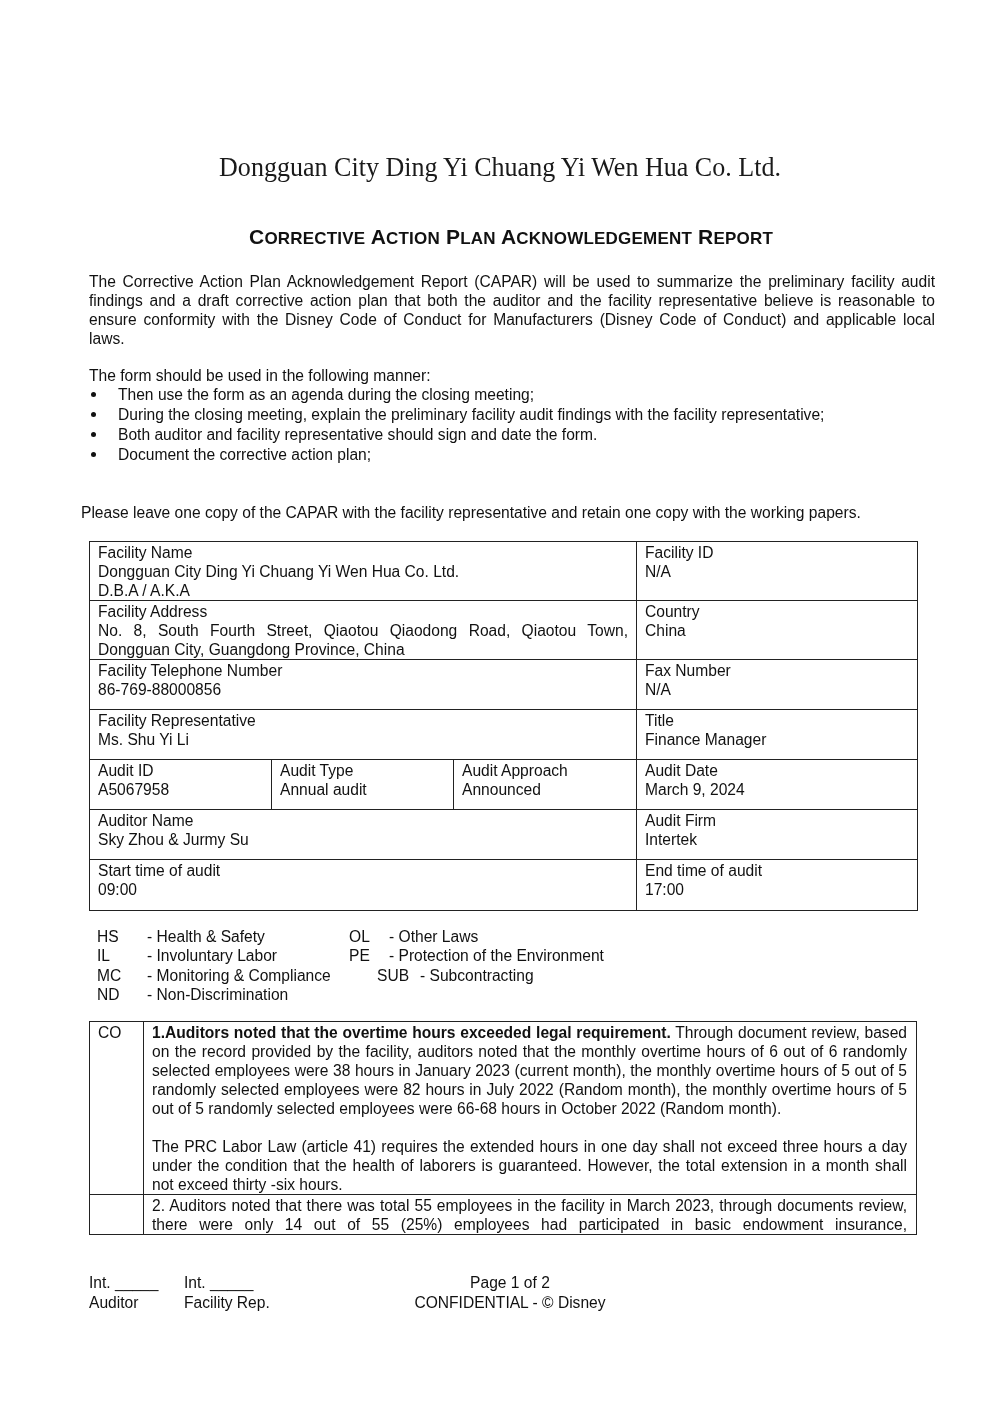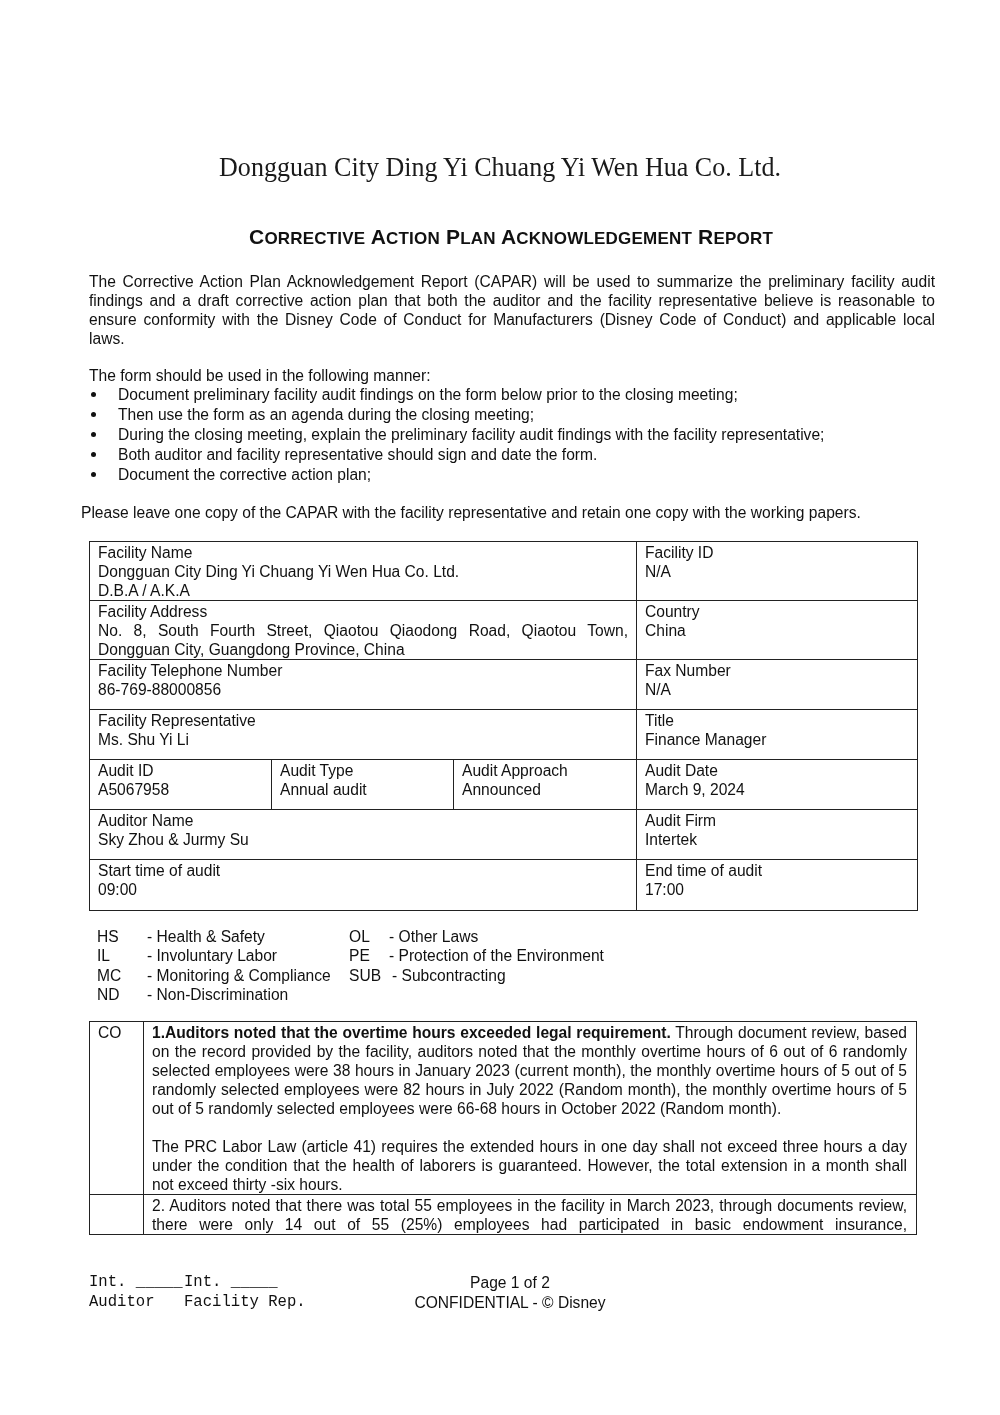--- a/index.html
+++ b/index.html
@@ -48,53 +48,52 @@
 
     .legend {
       position: absolute; top: 927px; left: 97px; width: 820px;
       display: grid; grid-template-columns: 252px 265px 300px; row-gap: 0;
     }
     .legend .item { display: flex; height: 19.3px; }
     .legend .code { display: inline-block; }
     .legend .c1 .code { width: 40px; }
     .legend .c2 .code { width: 50px; }
     .legend .c3 .code { width: 40px; }
-    .legend .c3 .code.wide { width: 43px; }
+    .legend .c3 .code.wide { width: 43px; margin-left: 28px; }
 
     table.findings {
       position: absolute; top: 1021px; left: 89px; width: 828px;
       border-collapse: collapse; table-layout: fixed;
     }
     table.findings td {
       border: 1.5px solid #222; vertical-align: top; line-height: 19px;
     }
     table.findings td.code-cell { width: 54px; padding: 1px 8px; }
     table.findings td.text-cell { padding: 1px 9px 0 8px; text-align: justify; text-align-last: left; }
     table.findings td.text-cell p + p { margin-top: 19px; }
     table.findings tr.cut td { height: 38px; overflow: hidden; border-bottom: 1.5px solid #222; }
     table.findings tr.cut td.text-cell { text-align-last: justify; }
 
     .footer-left { position: absolute; top: 1273px; left: 89px; }
-    .footer-left .row { display: flex; height: 20px; font-family: Liberation Mono, monospace; }
+    .footer-left .row { display: flex; height: 20px; }
     .footer-left .col1 { width: 95px; }
     .footer-right { position: absolute; top: 1273px; left: 380px; width: 260px; text-align: center; }
     .footer-right div { height: 20px; }
   </style>
 </head>
 <body>
 
 <div class="company-title">Dongguan City Ding Yi Chuang Yi Wen Hua Co. Ltd.</div>
 
 <div class="report-title"><span>C</span><span class="sc">ORRECTIVE</span> <span>A</span><span class="sc">CTION</span> <span>P</span><span class="sc">LAN</span> <span>A</span><span class="sc">CKNOWLEDGEMENT</span> <span>R</span><span class="sc">EPORT</span></div>
 
 <p class="intro">The Corrective Action Plan Acknowledgement Report (CAPAR) will be used to summarize the preliminary facility audit findings and a draft corrective action plan that both the auditor and the facility representative believe is reasonable to ensure conformity with the Disney Code of Conduct for Manufacturers (Disney Code of Conduct) and applicable local laws.</p>
 
 <p class="usage-heading">The form should be used in the following manner:</p>
 <ul class="usage-list">
-  <li><span class="bullet"></span><span>Document preliminary facility audit findings on the form below prior to the closing meeting;</span></li>
   <li><span class="bullet"></span><span>Then use the form as an agenda during the closing meeting;</span></li>
   <li><span class="bullet"></span><span>During the closing meeting, explain the preliminary facility audit findings with the facility representative;</span></li>
   <li><span class="bullet"></span><span>Both auditor and facility representative should sign and date the form.</span></li>
   <li><span class="bullet"></span><span>Document the corrective action plan;</span></li>
 </ul>
 
 <p class="copy-note">Please leave one copy of the CAPAR with the facility representative and retain one copy with the working papers.</p>
 
 <table class="info">
   <colgroup>

